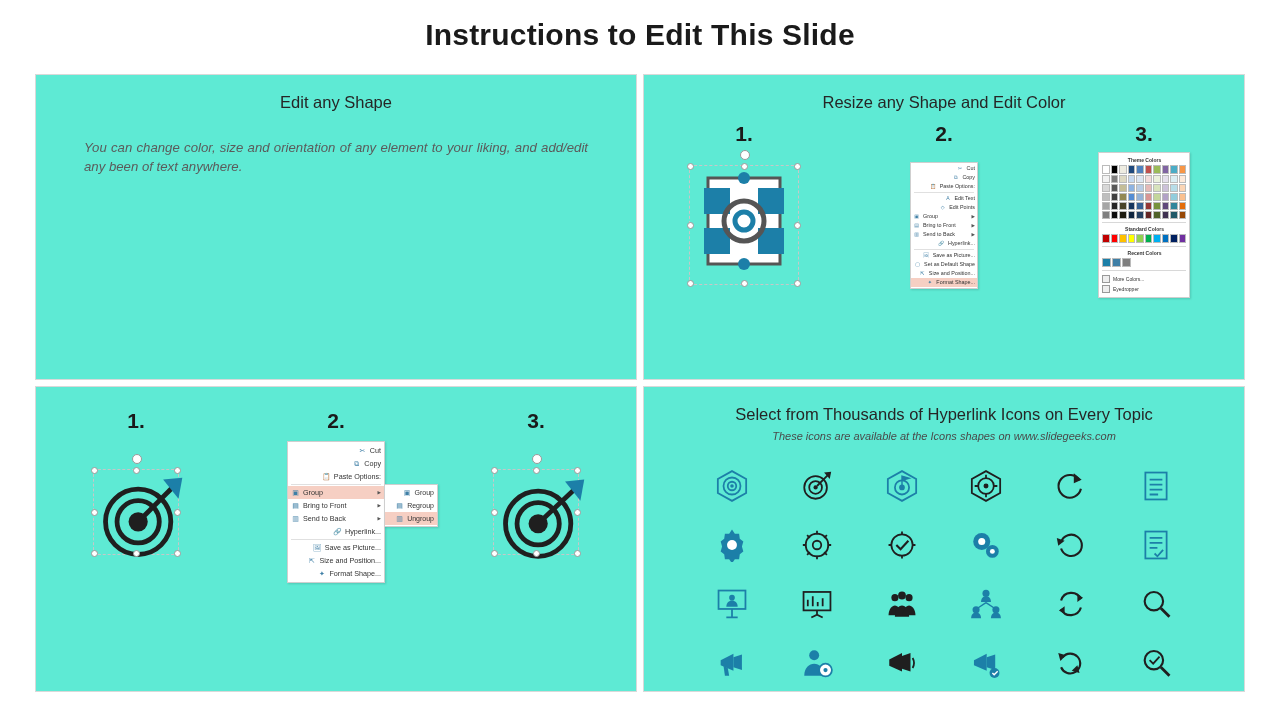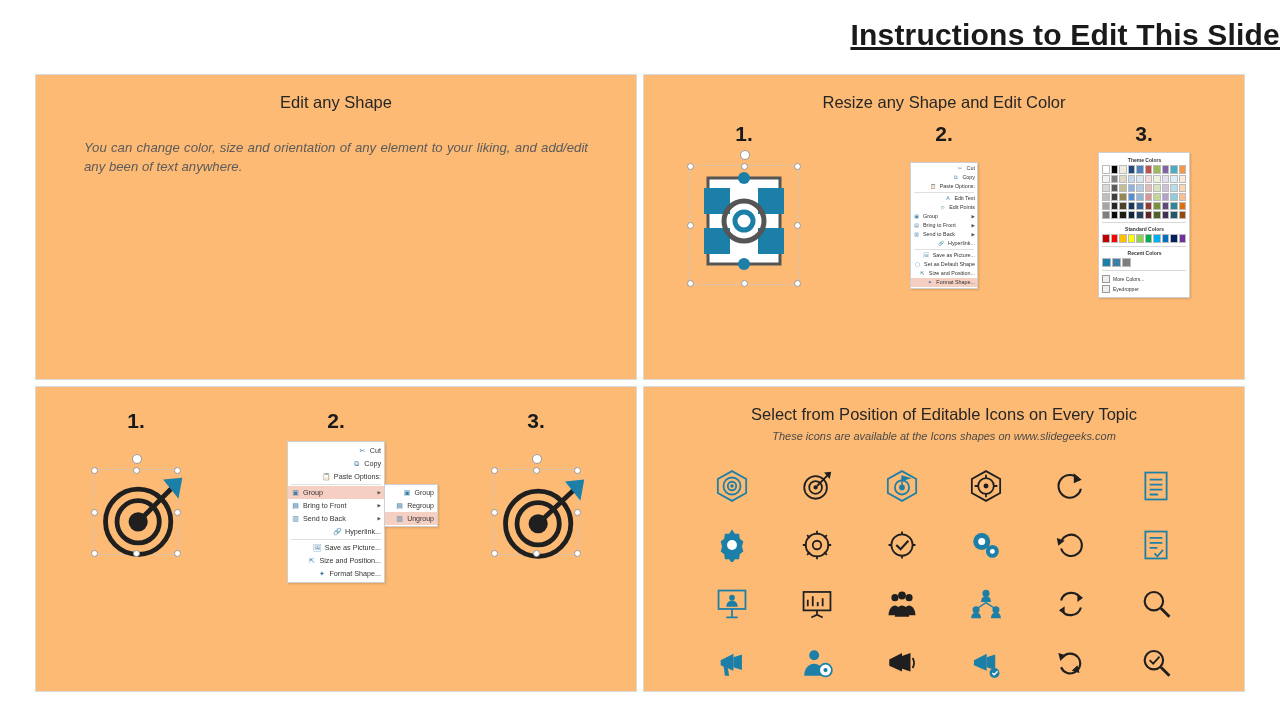--- a/index.html
+++ b/index.html
@@ -14,44 +14,43 @@
     color: #222222;
     overflow: hidden;
   }
   .slide {
     position: relative;
     width: 1280px;
     height: 720px;
     box-sizing: border-box;
   }
   .slide-title {
-    text-align: right;
+    text-align: center;
     font-size: 30px;
     font-weight: bold;
     color: #1a1a1a;
     padding-top: 18px;
     letter-spacing: 0.2px;
-    text-decoration: underline;
   }
   .grid {
     position: absolute;
     left: 35px;
     top: 74px;
     width: 1210px;
     height: 622px;
     display: grid;
     grid-template-columns: 602px 602px;
     grid-template-rows: 306px 306px;
     gap: 6px 6px;
   }
   .panel {
     border: 1px solid #d9d9d9;
     box-sizing: border-box;
     position: relative;
-    background: #fdba74;
+    background: #5eead4;
   }
   .panel-title {
     text-align: center;
     font-size: 16.5px;
     color: #262626;
     margin-top: 18px;
     font-weight: normal;
   }
   .panel-subtitle {
     text-align: center;
@@ -559,21 +558,21 @@
               <span class="handle h-bm"></span>
               <span class="handle h-br"></span>
             </div>
           </div>
         </div>
 
       </div>
     </div>
 
     <div class="panel">
-      <div class="panel-title">Select from Position of Editable Icons on Every Topic</div>
+      <div class="panel-title">Select from Thousands of Hyperlink Icons on Every Topic</div>
       <div class="panel-subtitle">These icons are available at the Icons shapes on www.slidegeeks.com</div>
 
       <div class="icongrid">
 
         <svg class="ic teal" viewBox="0 0 48 48">
           <path d="M24 3 L44 14 L44 34 L24 45 L4 34 L4 14 Z" fill="none" stroke="currentColor" stroke-width="2.5"></path>
           <circle cx="24" cy="24" r="12" fill="none" stroke="currentColor" stroke-width="2.5"></circle>
           <circle cx="24" cy="24" r="6" fill="none" stroke="currentColor" stroke-width="2.5"></circle>
           <circle cx="24" cy="24" r="2.5" fill="currentColor"></circle>
         </svg>

